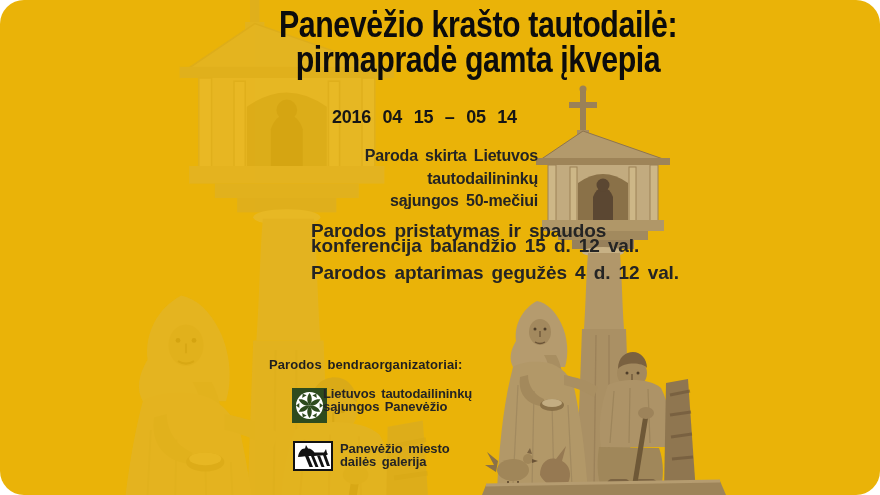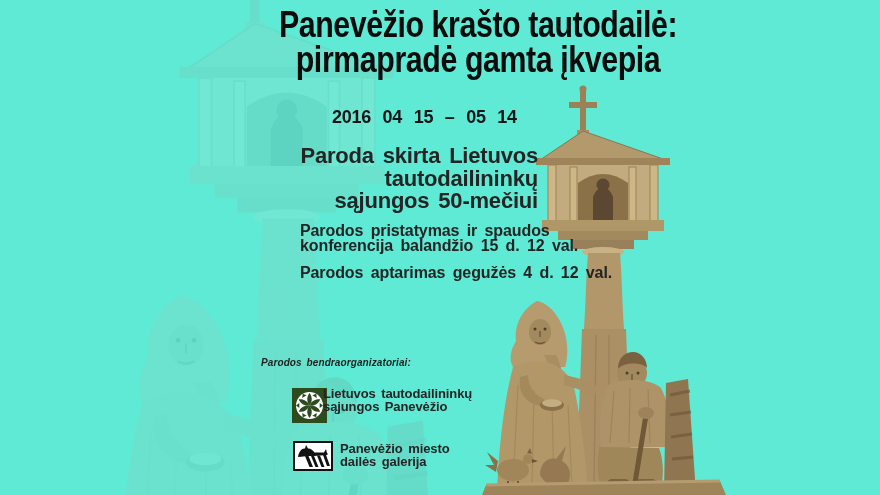--- a/index.html
+++ b/index.html
@@ -1,44 +1,44 @@
 <!DOCTYPE html>
 <html><head>
 <meta charset="utf-8">
 <style>
   html,body{margin:0;padding:0;background:#ffffff;}
   .poster{
-    position:relative;width:880px;height:495px;background:#5eead4;overflow:hidden;
-    font-family:"Liberation Sans",sans-serif;font-weight:bold;color:#1c1c1c;
+    position:relative;width:880px;height:495px;background:#eab308;overflow:hidden;
+    font-family:"Liberation Sans",sans-serif;font-weight:bold;color:#1c1c1c;border-radius:24px;
   }
   .bg-art{position:absolute;left:0;top:0;z-index:0;}
   .wm{opacity:0.14;filter:grayscale(0.85) brightness(1.2);}
   .txt{position:absolute;z-index:2;}
   .title{
     left:76px;top:7px;width:804px;text-align:center;
     font-size:37px;line-height:35px;color:#0c0c0c;letter-spacing:-0.5px;
   }
   .title .tline{display:block;transform:scaleX(0.82);transform-origin:50% 50%;white-space:nowrap;}
   .date{
     left:332px;top:107px;font-size:18px;color:#161616;
     word-spacing:7px;letter-spacing:-0.3px;white-space:nowrap;
   }
   .dedication{
     left:0;top:145px;width:538px;text-align:right;
-    font-size:22px;line-height:22.5px;word-spacing:3px;color:#242424;letter-spacing:-0.2px;
+    font-size:16px;line-height:22.5px;word-spacing:3px;color:#242424;letter-spacing:-0.2px;
   }
   .event{
-    left:300px;font-size:16px;line-height:14.5px;color:#242424;
+    left:311px;font-size:19px;line-height:14.5px;color:#242424;
     word-spacing:3px;letter-spacing:-0.1px;white-space:nowrap;
   }
   .event-press{top:224px;}
   .event-closing{top:266px;}
   .org-heading{
-    left:261px;top:357px;font-size:10px;color:#1f1f1f;
-    word-spacing:2px;letter-spacing:0.1px;white-space:nowrap;font-style:italic;
+    left:269px;top:357px;font-size:13px;color:#1f1f1f;
+    word-spacing:2px;letter-spacing:0.1px;white-space:nowrap;
   }
   .org-item-text{
     font-size:13px;line-height:12.8px;color:#242424;word-spacing:2px;letter-spacing:-0.1px;white-space:nowrap;
   }
   .org1-text{left:323px;top:388px;}
   .org2-text{left:340px;top:443px;}
   .logo{position:absolute;z-index:2;}
   .logo-rosette{left:292px;top:388px;}
   .logo-horse{left:293px;top:441px;}
 </style>

